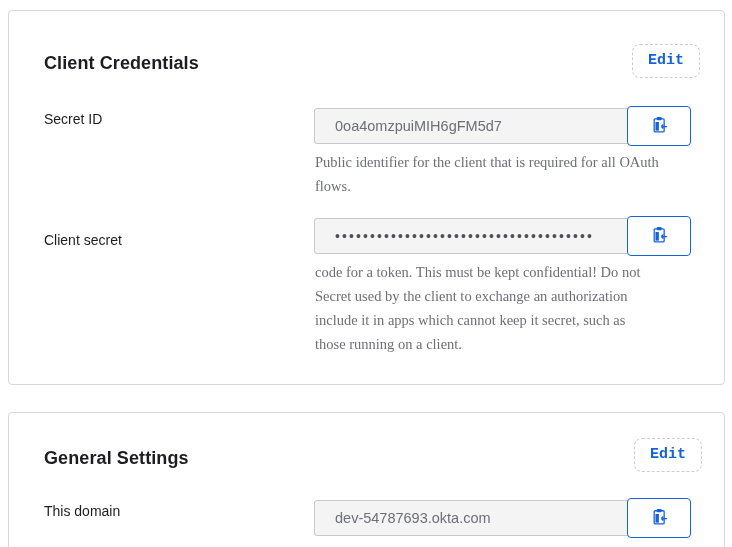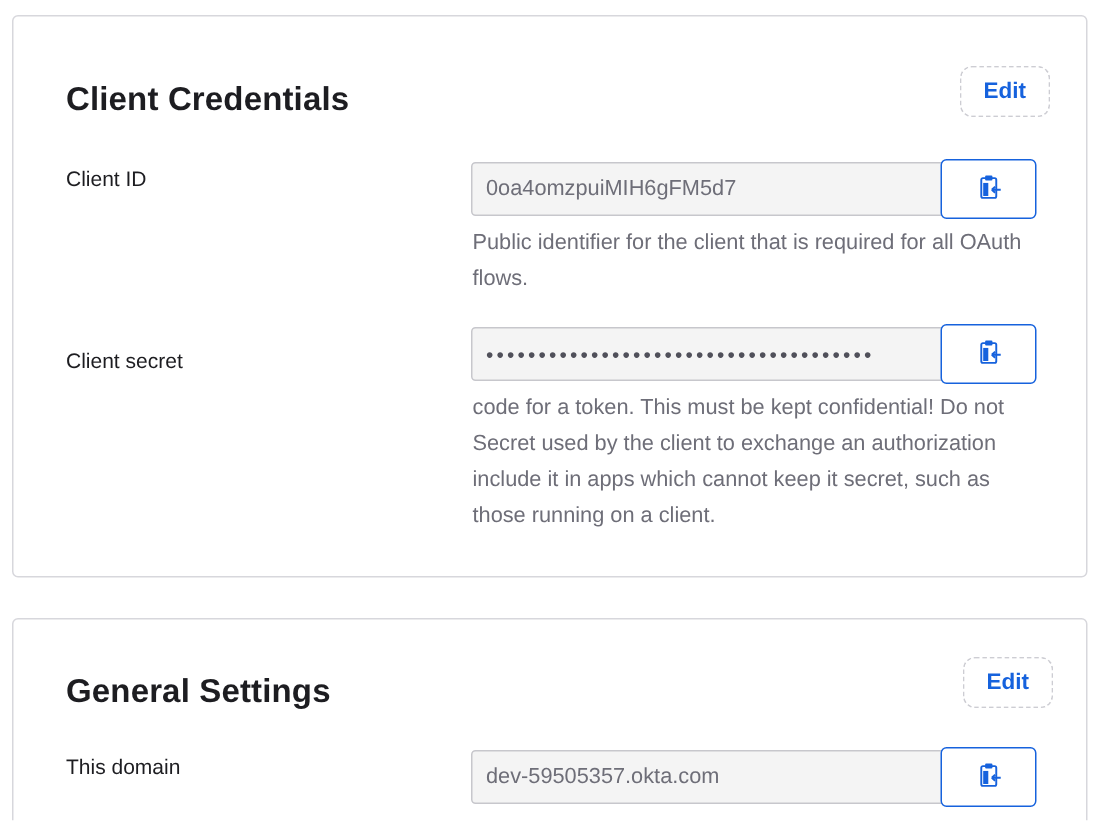--- a/index.html
+++ b/index.html
@@ -18,32 +18,32 @@
     width: 717px;
     background: #ffffff;
     border: 1px solid #d7d7dc;
     border-radius: 4px;
   }
   .card-credentials { top: 10px; height: 375px; }
   .card-general { top: 412px; height: 170px; }
   .section-title {
     position: absolute;
     left: 35px;
-    font-size: 22px;
+    font-size: 18px;
     font-weight: 700;
     color: #1d1d21;
     letter-spacing: 0.1px;
   }
   .edit-btn {
     position: absolute;
     border: 1px dashed #cdcdd3;
     border-radius: 8px;
     background: #ffffff;
     color: #1662dd;
-    font-family: Liberation Sans, sans-serif;
+    font-family: Liberation Mono, monospace;
     font-size: 15px;
     font-weight: 700;
     padding: 7px 15px 8px 15px;
     cursor: pointer;
   }
   .field-label {
     position: absolute;
     left: 35px;
     font-size: 14px;
     color: #1d1d21;
@@ -51,21 +51,21 @@
   .input-box {
     position: absolute;
     left: 305px;
     width: 364px;
     height: 36px;
     background: #f4f4f4;
     border: 1px solid #c7c7cc;
     border-radius: 3px;
     display: flex;
     align-items: center;
-    padding: 0 10px 0 9px;
+    padding: 0 10px 0 20px;
     font-size: 14.5px;
     color: #6e6e78;
     overflow: hidden;
   }
   .input-box .value { white-space: nowrap; }
   .masked-wrap { justify-content: space-between; }
   .masked {
     font-size: 14px;
     letter-spacing: 2.1px;
     color: #50505a;
@@ -94,34 +94,34 @@
     justify-content: center;
     cursor: pointer;
   }
   .help {
     position: absolute;
     left: 306px;
     font-size: 14.5px;
     line-height: 24px;
     color: #6e6e78;
   }
-  .help div { white-space: nowrap; }
+  .help div { white-space: nowrap; font-family: Liberation Serif, serif; }
 </style>
 </head>
 <body>
 
 <div class="screen">
 
   <section class="card card-credentials">
 
     <h2 class="section-title" style="top:42px">Client Credentials</h2>
 
     <button class="edit-btn" style="top:33px; right:24px">Edit</button>
 
-    <div class="field-label" style="top:100px">Client ID</div>
+    <div class="field-label" style="top:100px">Secret ID</div>
 
     <div class="input-box" style="top:97px">
       <span class="value">0oa4omzpuiMIH6gFM5d7</span>
     </div>
 
     <button class="copy-btn" style="top:95px">
       <span>
         <svg width="17" height="17" viewBox="0 0 16 16" fill="none">
           <rect x="3" y="2.6" width="9.4" height="12.4" rx="1" stroke="#1662dd" stroke-width="1.2"></rect>
           <rect x="5.4" y="1" width="4.6" height="3.1" rx="0.7" fill="#1662dd"></rect>
@@ -173,21 +173,21 @@
 
   <section class="card card-general">
 
     <h2 class="section-title" style="top:35px">General Settings</h2>
 
     <button class="edit-btn" style="top:25px; right:22px">Edit</button>
 
     <div class="field-label" style="top:90px">This domain</div>
 
     <div class="input-box" style="top:87px">
-      <span class="value">dev-59505357.okta.com</span>
+      <span class="value">dev-54787693.okta.com</span>
     </div>
 
     <button class="copy-btn" style="top:85px">
       <span>
         <svg width="17" height="17" viewBox="0 0 16 16" fill="none">
           <rect x="3" y="2.6" width="9.4" height="12.4" rx="1" stroke="#1662dd" stroke-width="1.2"></rect>
           <rect x="5.4" y="1" width="4.6" height="3.1" rx="0.7" fill="#1662dd"></rect>
           <rect x="4.2" y="5.6" width="3.2" height="8.2" fill="#1662dd"></rect>
           <path d="M15.2 9.9 H9.6 M9.6 9.9 l2.1 -1.9 M9.6 9.9 l2.1 1.9" stroke="#1662dd" stroke-width="1.2"></path>
         </svg>

